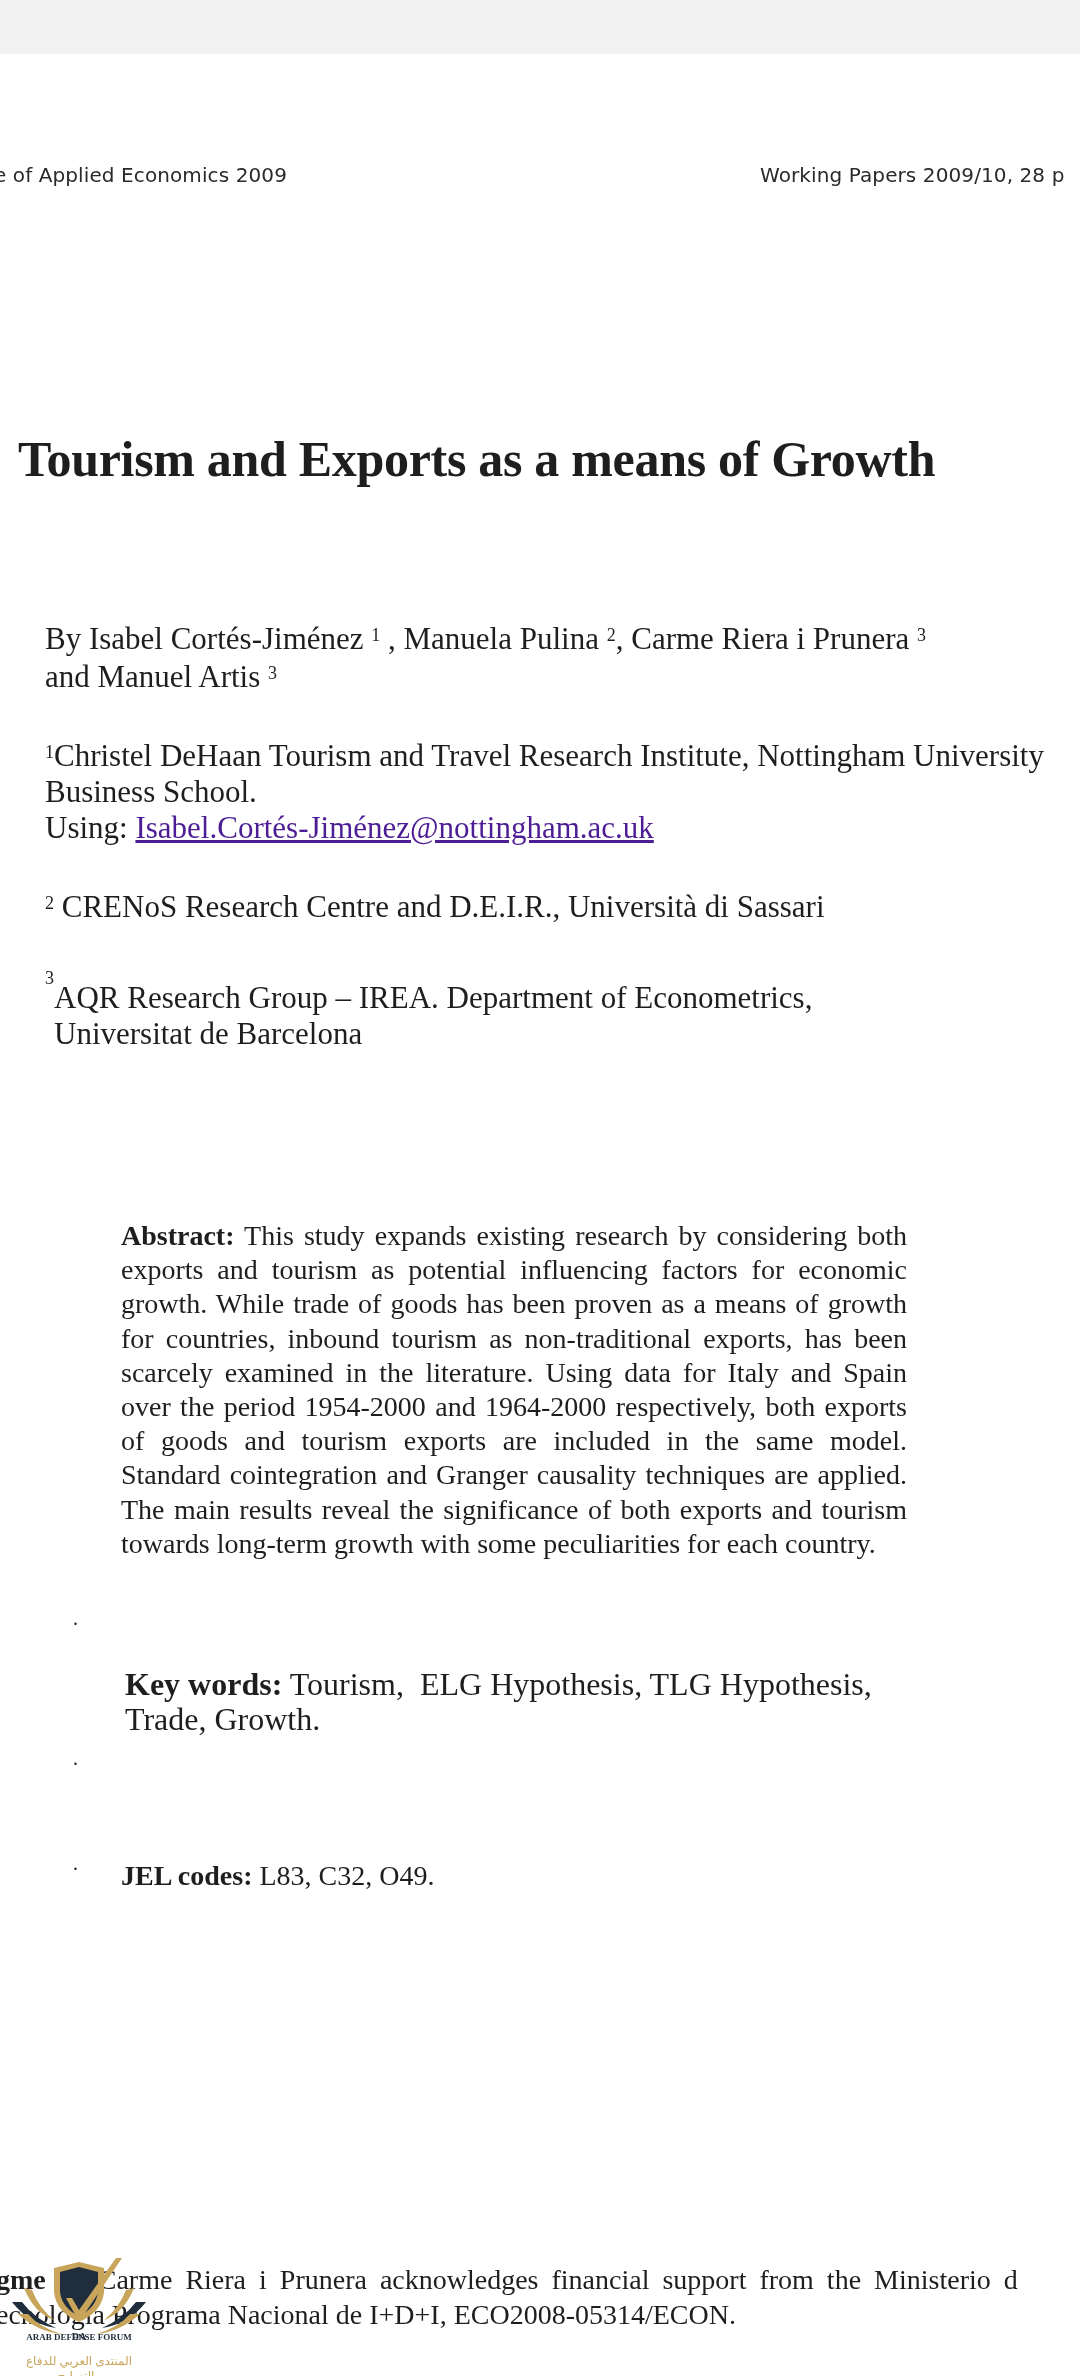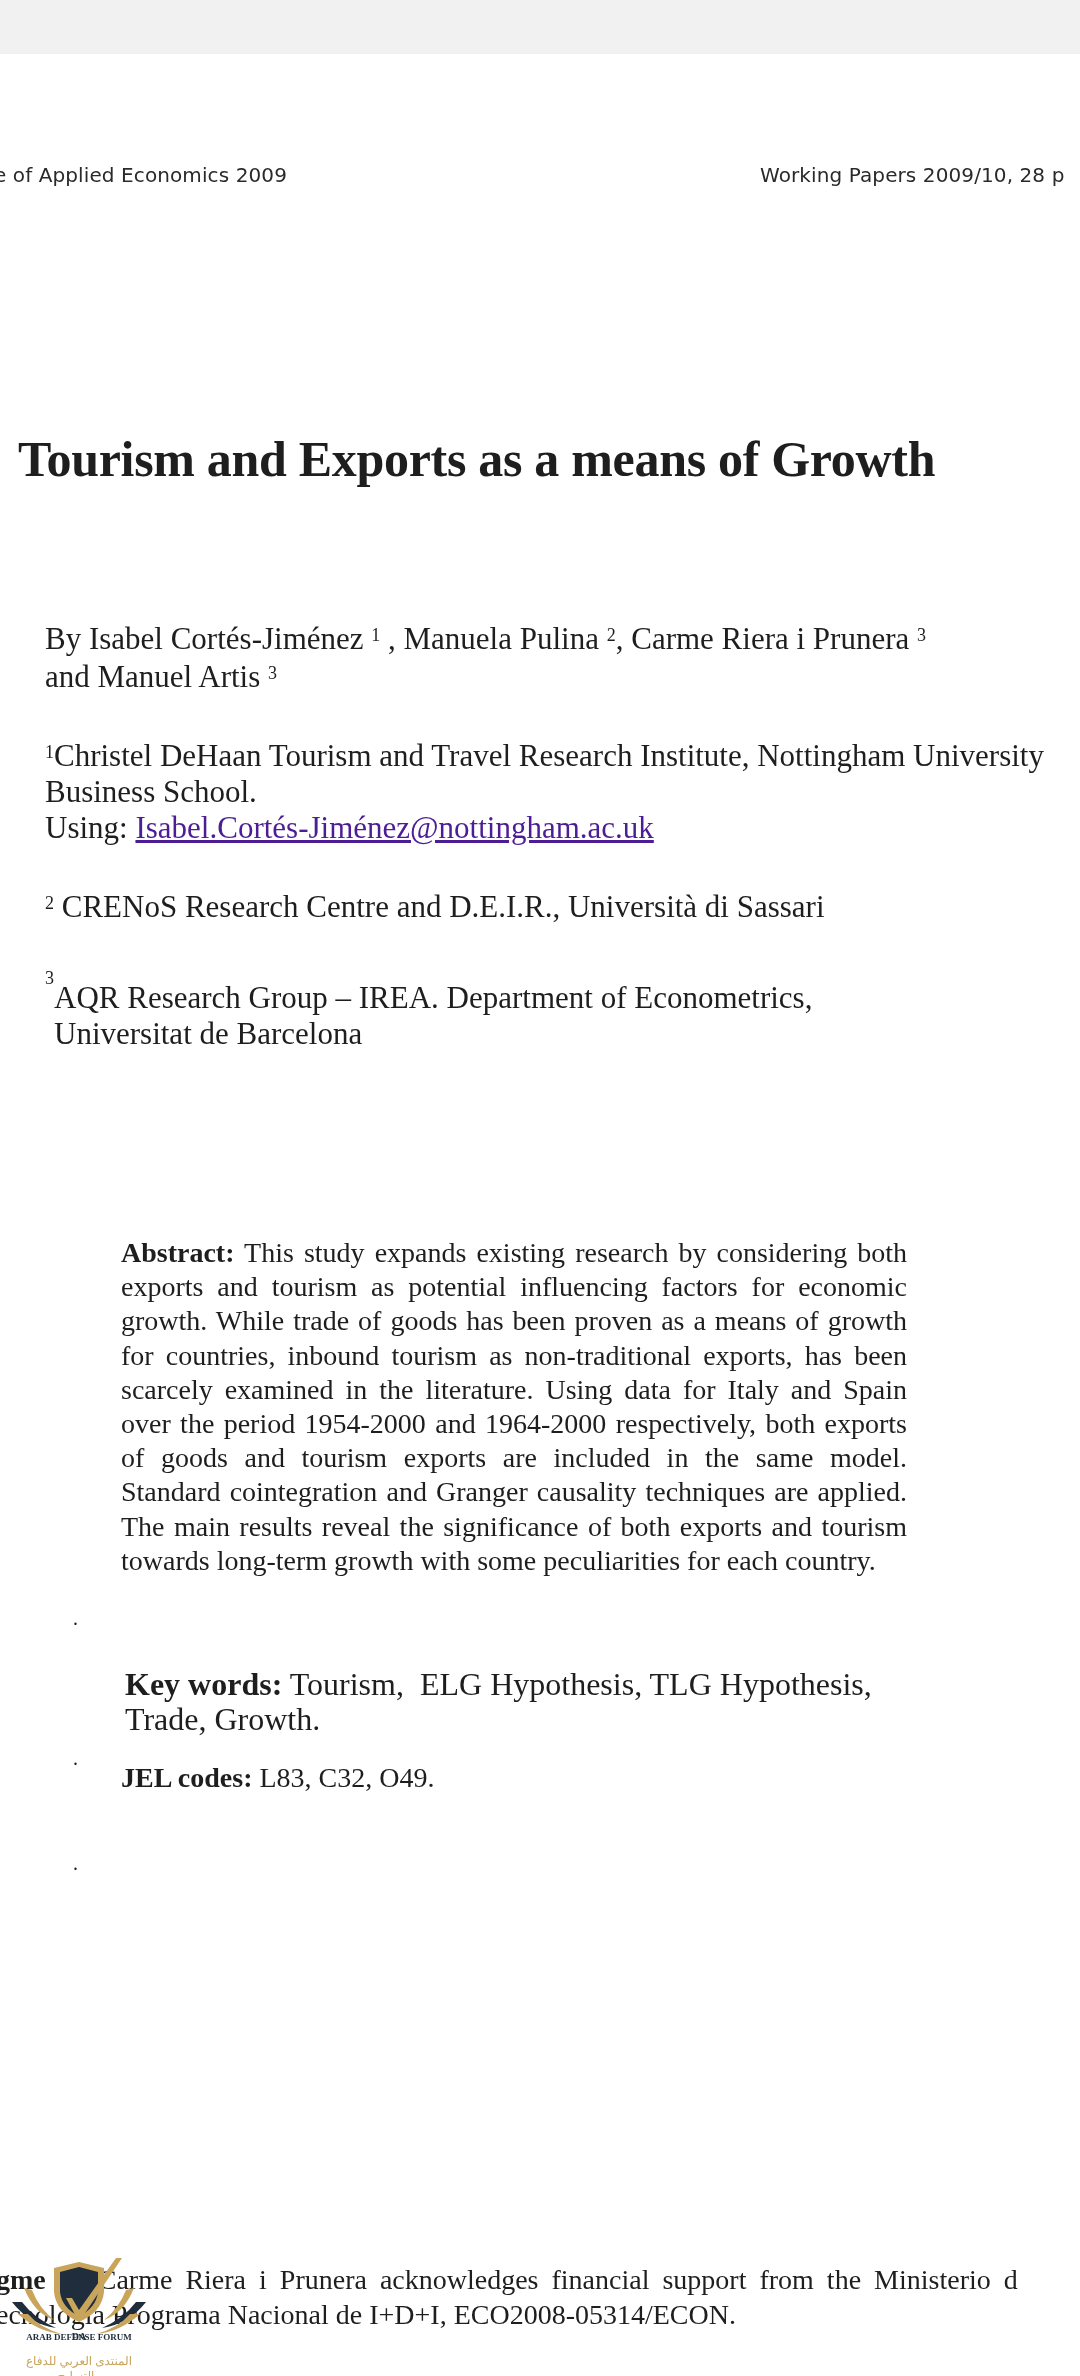--- a/index.html
+++ b/index.html
@@ -27,31 +27,31 @@
     position:absolute; left:45px; top:620px; font-size:31px; line-height:38px; width:1020px;
   }
   sup { font-size:18px; vertical-align:top; position:relative; top:-4px; }
   .aff { position:absolute; left:45px; font-size:31px; line-height:36px; width:1020px; }
   .aff1 { top:738px; }
   .aff2 { top:889px; }
   .aff3 { top:964px; }
   .email-link { text-decoration:underline; color:#4c1d95; }
   .abstract {
     position:absolute; left:121px; top:1219px; width:786px;
-    font-size:28px; line-height:34.2px; text-align:justify;margin-top:17px;
+    font-size:28px; line-height:34.2px; text-align:justify;
   }
   .abstract b { font-weight:bold; }
   .dot { position:absolute; left:73px; font-size:20px; line-height:20px; }
   .dot1 { top:1608px; }
   .dot2 { top:1748px; }
   .dot3 { top:1853px; }
   .keywords {
     position:absolute; left:125px; top:1667px; width:760px; font-size:32px; line-height:35px;
   }
-  .jel { position:absolute; left:121px; top:1760px; font-size:28px; line-height:35px; white-space:nowrap; }
+  .jel { position:absolute; left:121px; top:1858px; font-size:28px; line-height:35px; white-space:nowrap; }
   .ack {
     position:absolute; left:-4px; top:2262px; font-size:28px; line-height:35px; white-space:nowrap;
   }
   .ack .line1 { word-spacing:6px; }
   .watermark {
     position:absolute; left:4px; top:2258px; width:150px; height:118px;
   }
   .wm-text { position:absolute; left:0; width:150px; text-align:center; font-family:"Liberation Serif", serif; }
   .wm-en { top:74px; font-size:9px; font-weight:bold; color:#1f2d3d; }
   .wm-ar { top:96px; font-size:12px; color:#c8a55a; }

